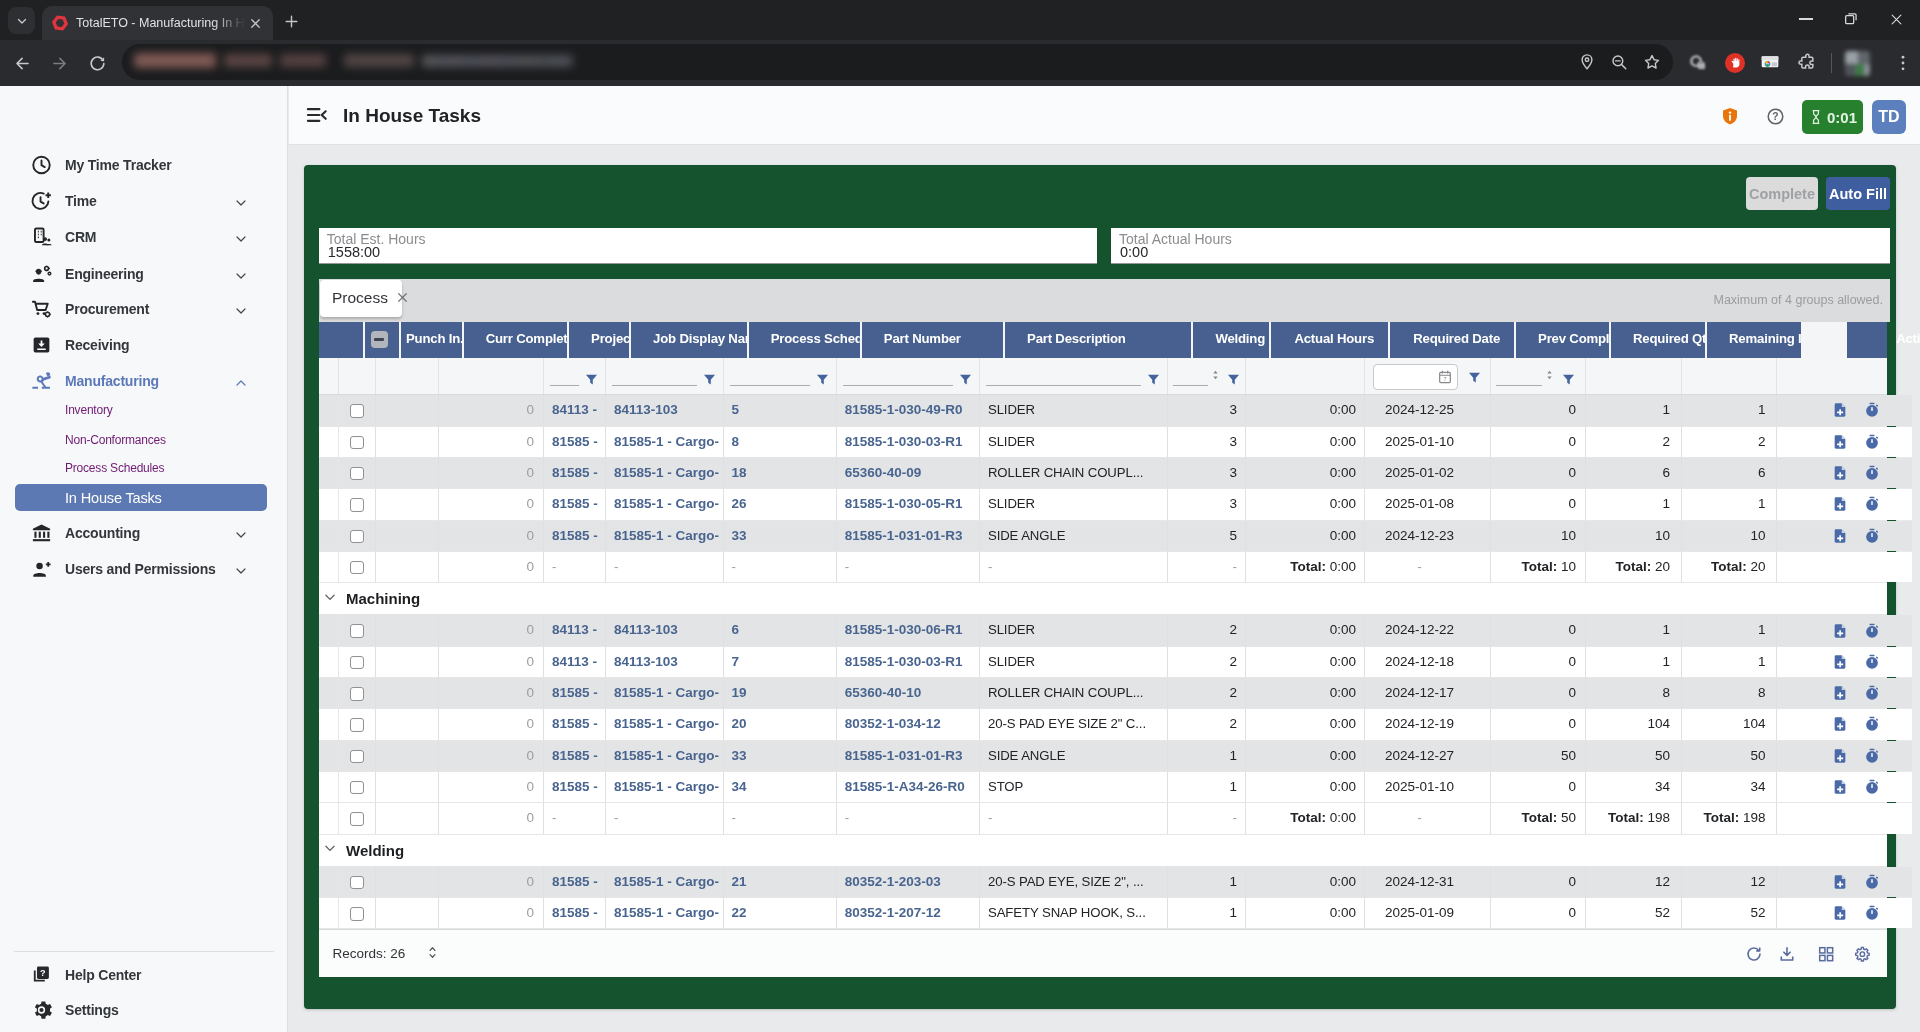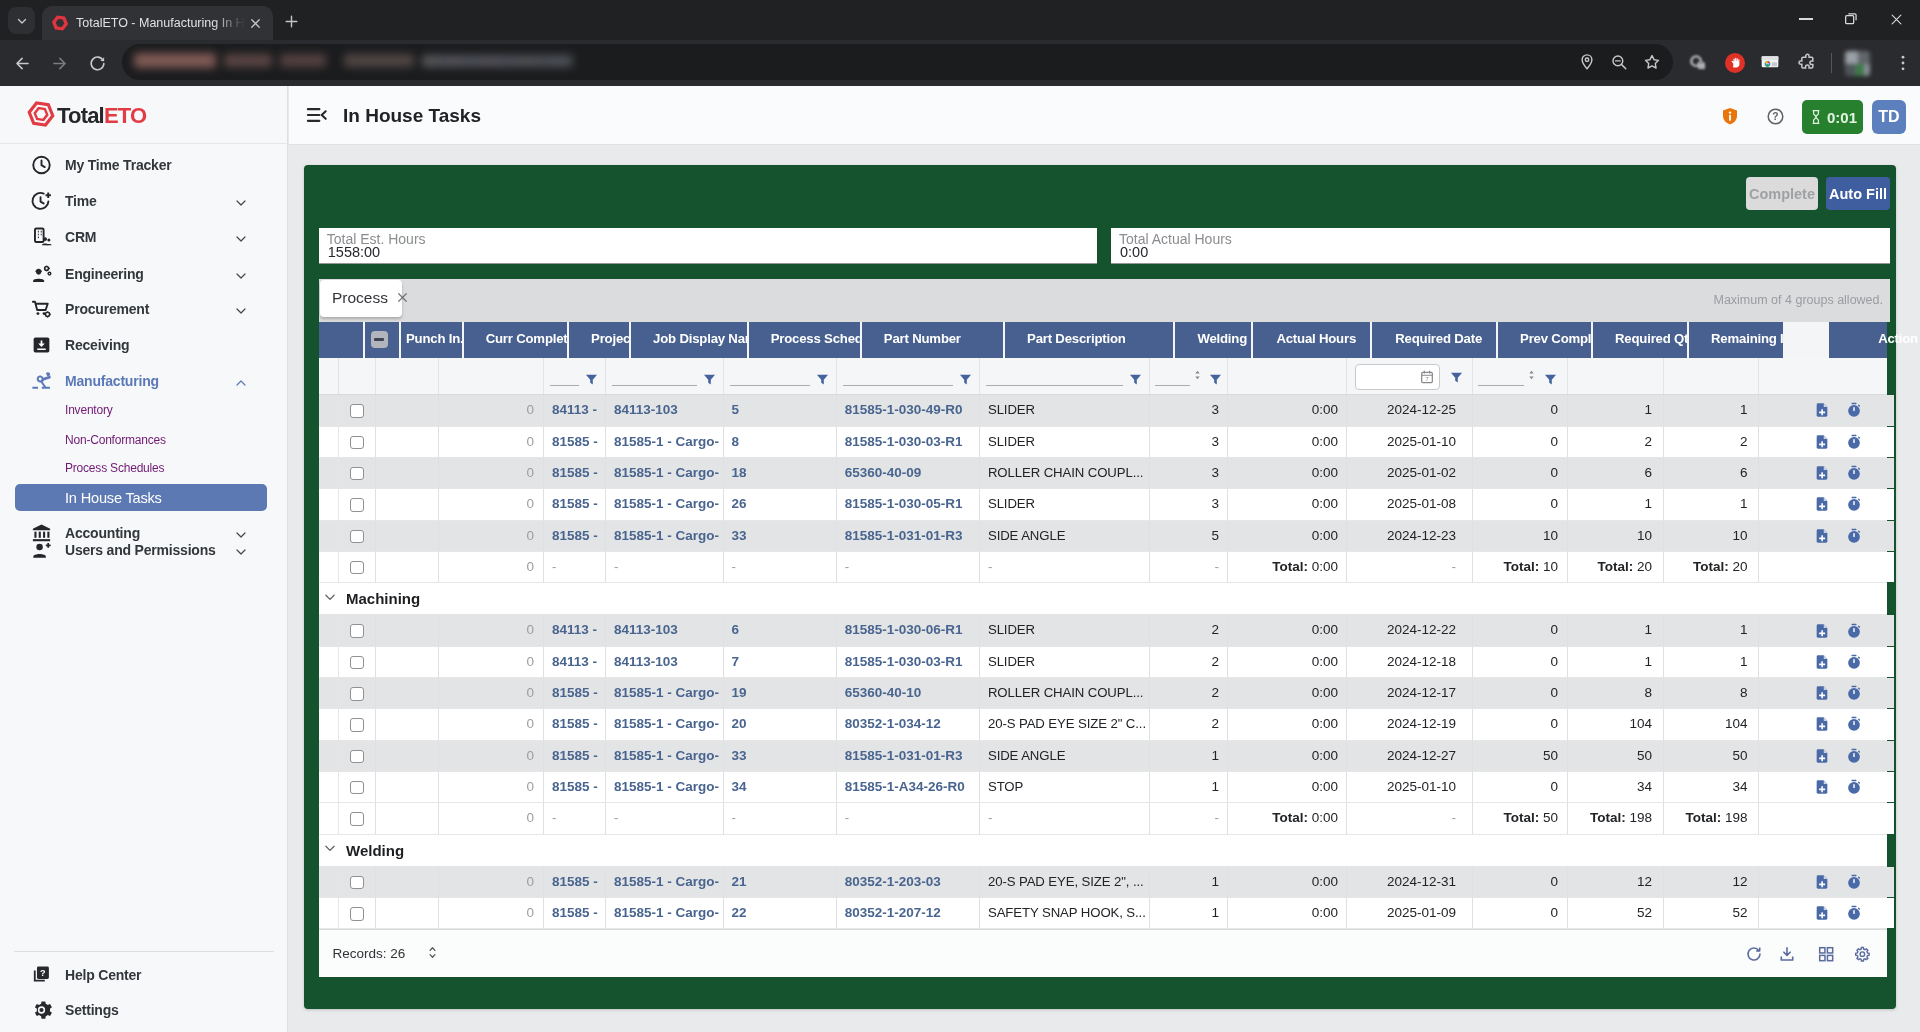--- a/index.html
+++ b/index.html
@@ -37,21 +37,21 @@
 .inlab{position:absolute;left:8px;top:3px;font-size:14px;color:#8a8d90}
 .inval{position:absolute;left:9px;top:16px;font-size:14.5px;color:#26282b}
 #groupbar{position:absolute;left:15px;top:114px;width:1571px;height:43px;background:#DBDCDE}
 #gchip{position:absolute;left:1px;top:1px;width:82px;height:36.5px;background:#fff;border-radius:4px;box-shadow:0 2px 3px rgba(0,0,0,.22);font-size:15.5px;color:#323438;display:flex;align-items:center;padding-left:12px}
 #gmax{position:absolute;right:7px;top:14px;font-size:12.5px;color:#9A9C9F}
 
 #tbl{position:absolute;left:14.5px;top:157.3px;width:1568px;background:#fff}
 .trow{display:flex;width:1568px;position:relative}
 .c{flex:none;overflow:hidden;white-space:nowrap;position:relative}
 .cA{width:20.9px}.cB{width:36.5px}.cC{width:62.7px}.cD{width:105.4px}.cE{width:62px}
-.cF{width:117.6px}.cG{width:113.2px}.cH{width:143.2px}.cI{width:170px}.cJ{width:78px}
+.cF{width:117.6px}.cG{width:113.2px}.cH{width:143.2px}.cI{width:188px}.cJ{width:78px}
 .cK{width:119px}.cL{width:126px}.cM{width:95px}.cN{width:96px}.cO{width:95.5px}
 .cX{width:6px}.cP{width:129px}
 #thead{height:35.3px;background:#47608F}
 #thead .c{border-right:2px solid #F4F5F6;color:#fff;font-size:13.2px;font-weight:bold;line-height:34px;padding:0 22px;letter-spacing:-0.2px}
 #thead .cX{background:#F4F5F6;border-right:none}
 #thead .cP{border-right:none;text-align:center}
 #tfilter{height:37.6px;background:#F5F6F7;border-bottom:1px solid #D8D9DA}
 #tfilter .c{border-right:1px solid #E2E3E4}
 #tfilter .cP,#tfilter .cX{border-right:none}
 .ful{position:absolute;bottom:8px;height:1px;background:#A9ABAE}
@@ -63,21 +63,21 @@
 .drow .cA{background:#fff;border-right:1px solid #E6E6E7}
 .drow .cX{background:#fff;border-right:none}
 .drow .cP{border-right:none}
 .g .c{background:#E3E4E5}
 .w .c{background:#fff}
 .lnk{color:#49658F;font-weight:bold;padding-left:8px}
 .pl{padding-left:8px;font-size:13.2px;letter-spacing:-0.1px}
 .nR{text-align:right;padding-right:8px}
 .nR9{text-align:right;padding-right:9px}
 .nR11{text-align:right;padding-right:11px}
-.nR16{text-align:right;padding-right:16px}
+.nR16{text-align:center;padding-right:16px}
 .dim{color:#9C9EA1}
 .cbx{position:absolute;left:11px;top:9px;width:13.5px;height:13.5px;border:1.5px solid #8F9194;border-radius:3px;background:#fff}
 .acell{display:flex;align-items:center;justify-content:center;gap:16px;height:100%;padding-left:16px}
 #tfoot{height:47.5px;background:#FBFCFC;border-top:1px solid #D8D9DA;position:relative}
 #recs{position:absolute;left:14px;top:16px;font-size:13.5px;color:#303236}
 .ficon{position:absolute;top:15px;width:18px;height:18px}
 </style></head><body>
 <div id="chrome">
 <div class="abs" style="left:8px;top:7px;width:27px;height:27px;background:#2e2f32;border-radius:8px;display:flex;align-items:center;justify-content:center">
       <svg width="14" height="14" viewBox="0 0 24 24">
@@ -172,27 +172,20 @@
         <div style="position:absolute;left:19px;top:13px;width:6px;height:12px;background:#8a9096"></div>
       </div>
 <div class="abs" style="left:1893px;top:13px"><svg width="20" height="20" viewBox="0 0 24 24">
           <circle cx="12" cy="5" r="1.7" fill="#c6c8ca"></circle>
           <circle cx="12" cy="12" r="1.7" fill="#c6c8ca"></circle>
           <circle cx="12" cy="19" r="1.7" fill="#c6c8ca"></circle>
         </svg></div>
 </div>
 </div>
 <div id="sidebar">
-<div id="sblogo">
-      <div class="abs" style="left:27px;top:14px"><svg width="28" height="28" viewBox="0 0 24 24">
-          <polygon points="22.10,13.42 15.82,21.46 5.72,20.04 1.90,10.58 8.18,2.54 18.28,3.96" fill="none" stroke="#E23B44" stroke-width="2.7"></polygon>
-          <polygon points="17.35,12.75 14.02,17.01 8.68,16.26 6.65,11.25 9.98,6.99 15.32,7.74" fill="none" stroke="#E23B44" stroke-width="2.1"></polygon>
-        </svg></div>
-      <div class="abs" style="left:57px;top:17px;font-size:22px;font-weight:bold;letter-spacing:-0.8px"><span style="color:#27272A">Total</span><span style="color:#E23B44">ETO</span></div>
-    </div>
 <div class="navitem" style="top:61px">
       <span class="navico"><svg width="23" height="23" viewBox="0 0 24 24">
           <circle cx="12" cy="12" r="8.6" fill="none" stroke="#24262a" stroke-width="2" stroke-linecap="round" stroke-linejoin="round"></circle>
           <path d="M12 7.2v5l3.4 2" fill="none" stroke="#24262a" stroke-width="2" stroke-linecap="round" stroke-linejoin="round"></path>
         </svg></span>
       <span class="navlab">My Time Tracker</span>
 </div>
 <div class="navitem" style="top:97px">
       <span class="navico"><svg width="23" height="23" viewBox="0 0 24 24">
           <path d="M19.2 12.6a8.3 8.3 0 1 1-4.9-8.3" fill="none" stroke="#24262a" stroke-width="2" stroke-linecap="round" stroke-linejoin="round"></path>
@@ -289,21 +282,21 @@
             <rect x="13.6" y="10.6" width="2.2" height="6.4"></rect>
             <rect x="18.1" y="10.6" width="2.2" height="6.4"></rect>
             <rect x="3" y="18.4" width="18" height="2.2"></rect>
           </g>
         </svg></span>
       <span class="navlab">Accounting</span>
       <span class="chev"><svg width="12" height="12" viewBox="0 0 24 24">
           <path d="M4 8l8 8 8-8" fill="none" stroke="#43464b" stroke-width="2.4" stroke-linecap="round" stroke-linejoin="round"></path>
         </svg></span>
     </div>
-<div class="navitem" style="top:446px">
+<div class="navitem" style="top:465px">
       <span class="navico"><svg width="23" height="23" viewBox="0 0 24 24">
           <circle cx="10" cy="8.8" r="3.4" fill="#24262a"></circle>
           <path d="M3.4 19.2c0-4 13.2-4 13.2 0v.8H3.4z" fill="#24262a"></path>
           <path d="M19 4.6v5M16.5 7.1h5" stroke="#24262a" stroke-width="1.9" fill="none"></path>
         </svg></span>
       <span class="navlab">Users and Permissions</span>
       <span class="chev"><svg width="12" height="12" viewBox="0 0 24 24">
           <path d="M4 8l8 8 8-8" fill="none" stroke="#43464b" stroke-width="2.4" stroke-linecap="round" stroke-linejoin="round"></path>
         </svg></span>
     </div>

